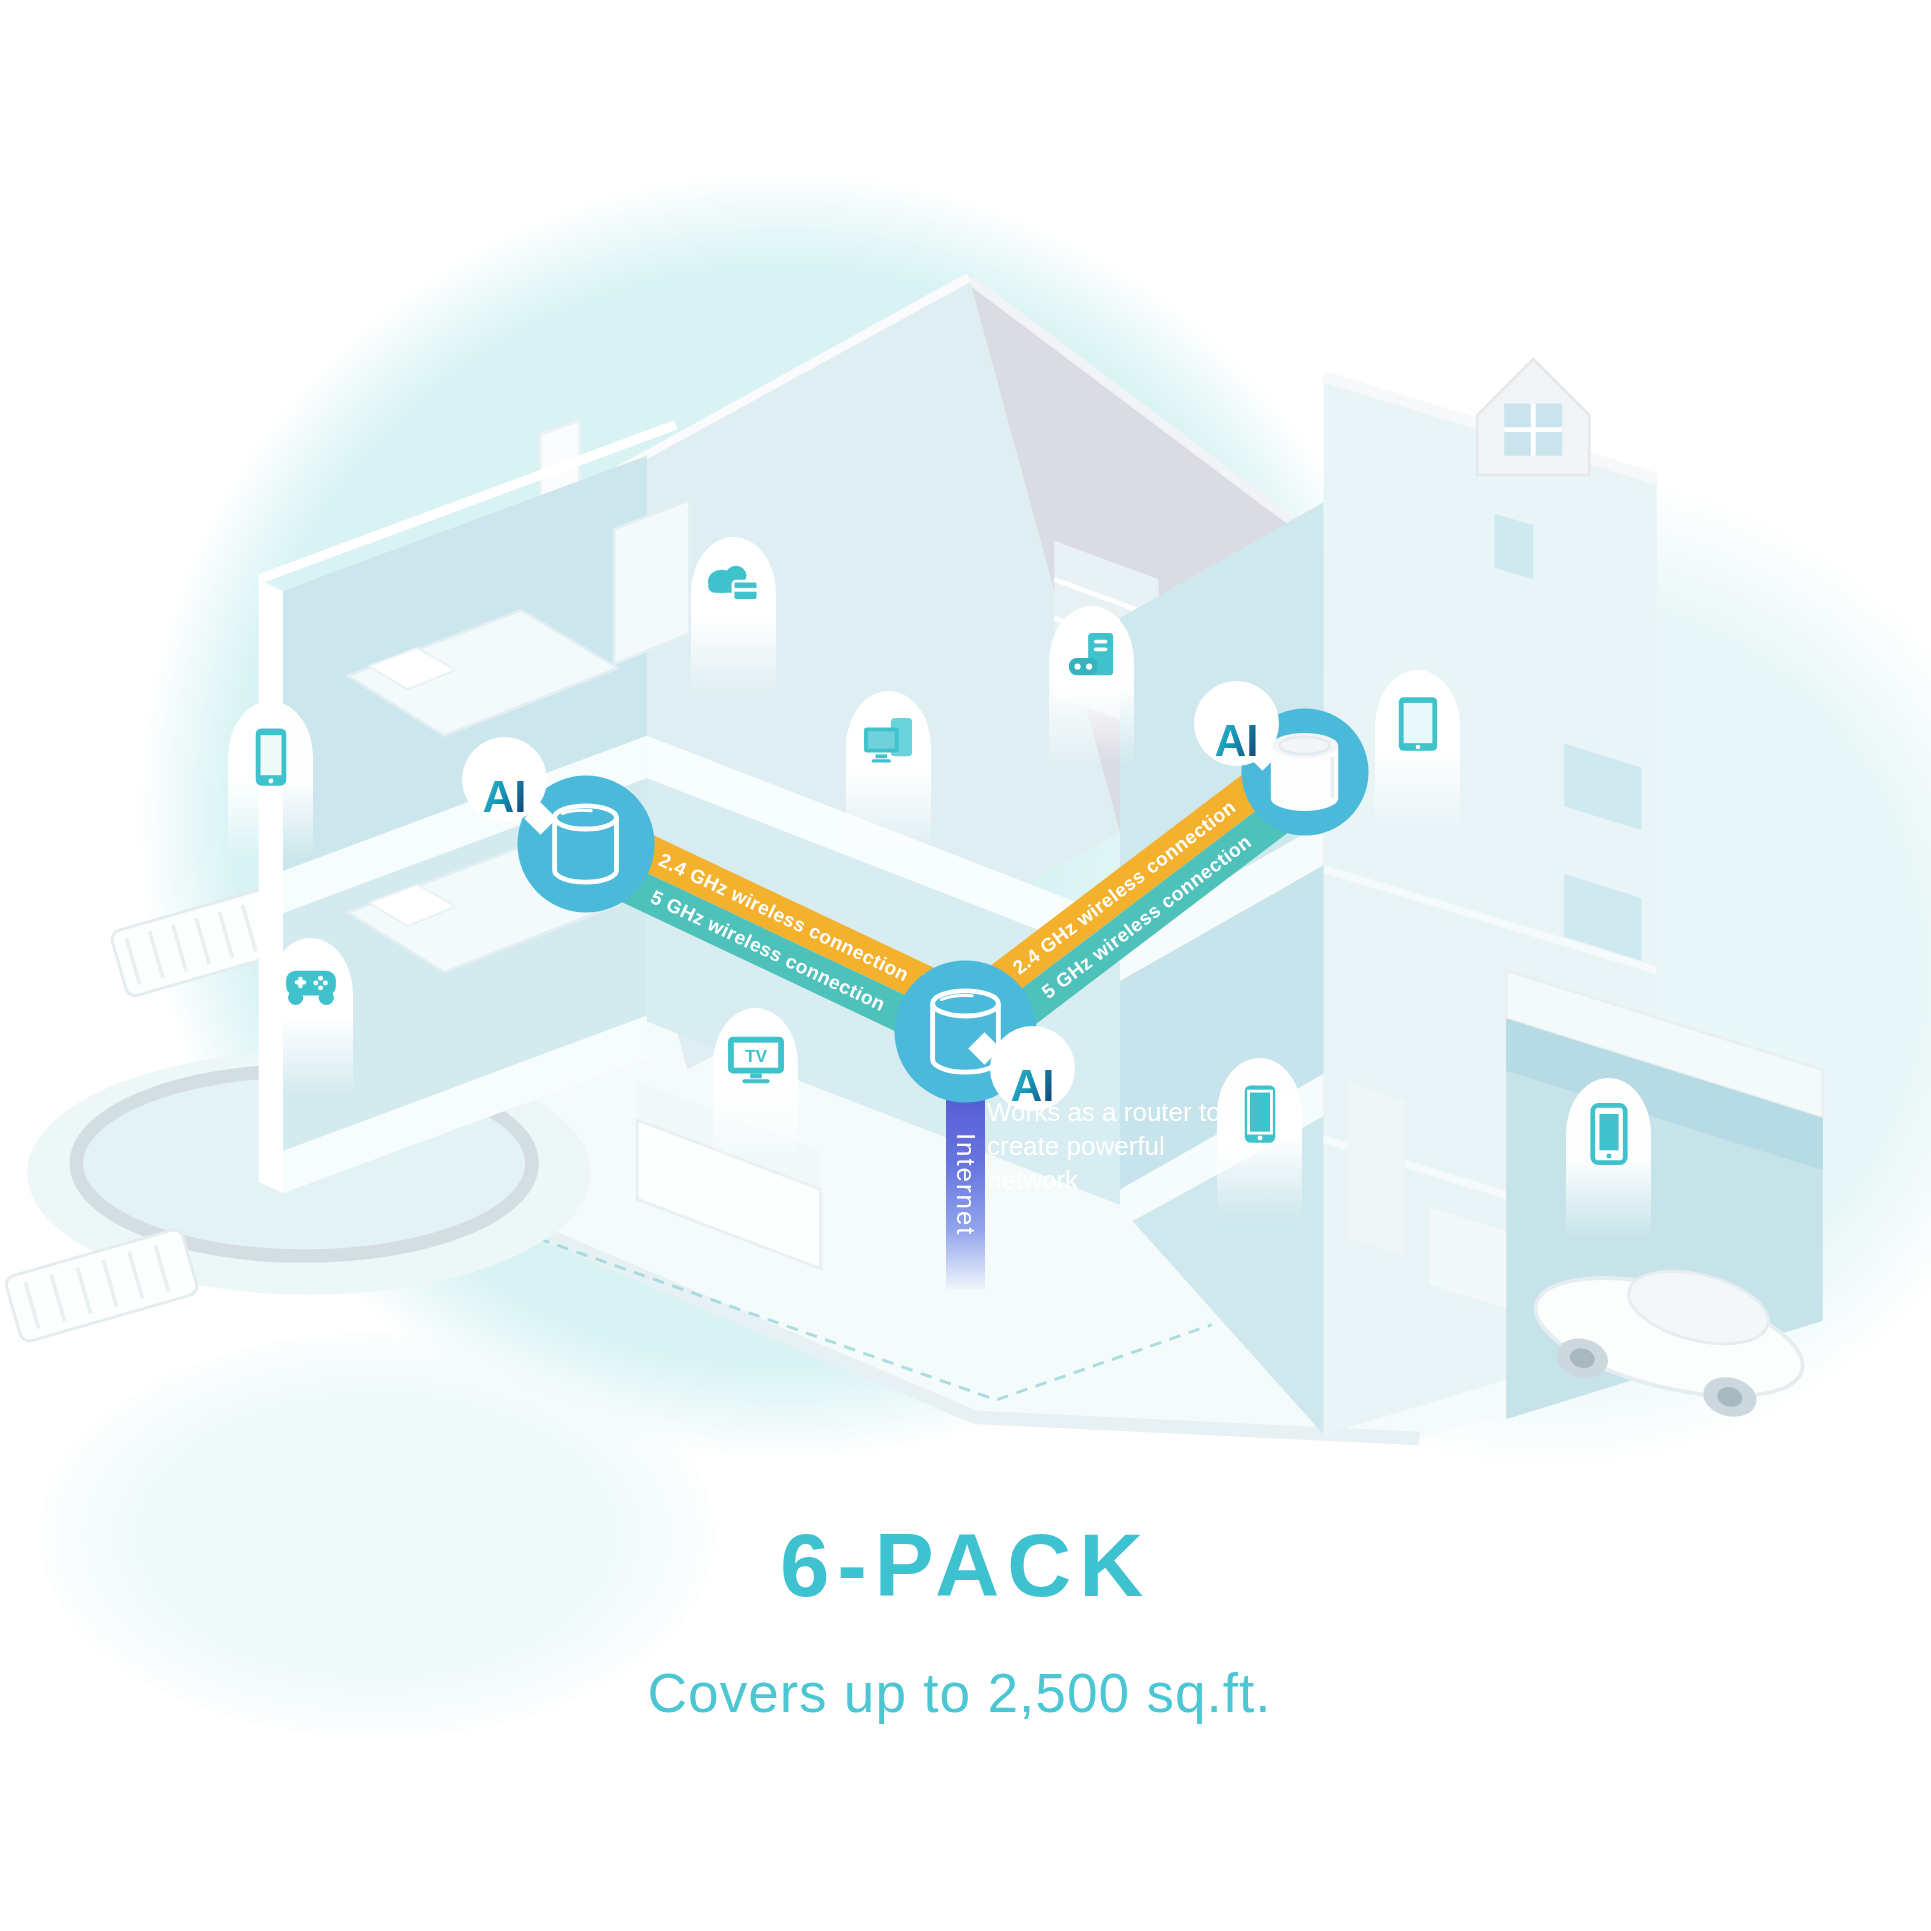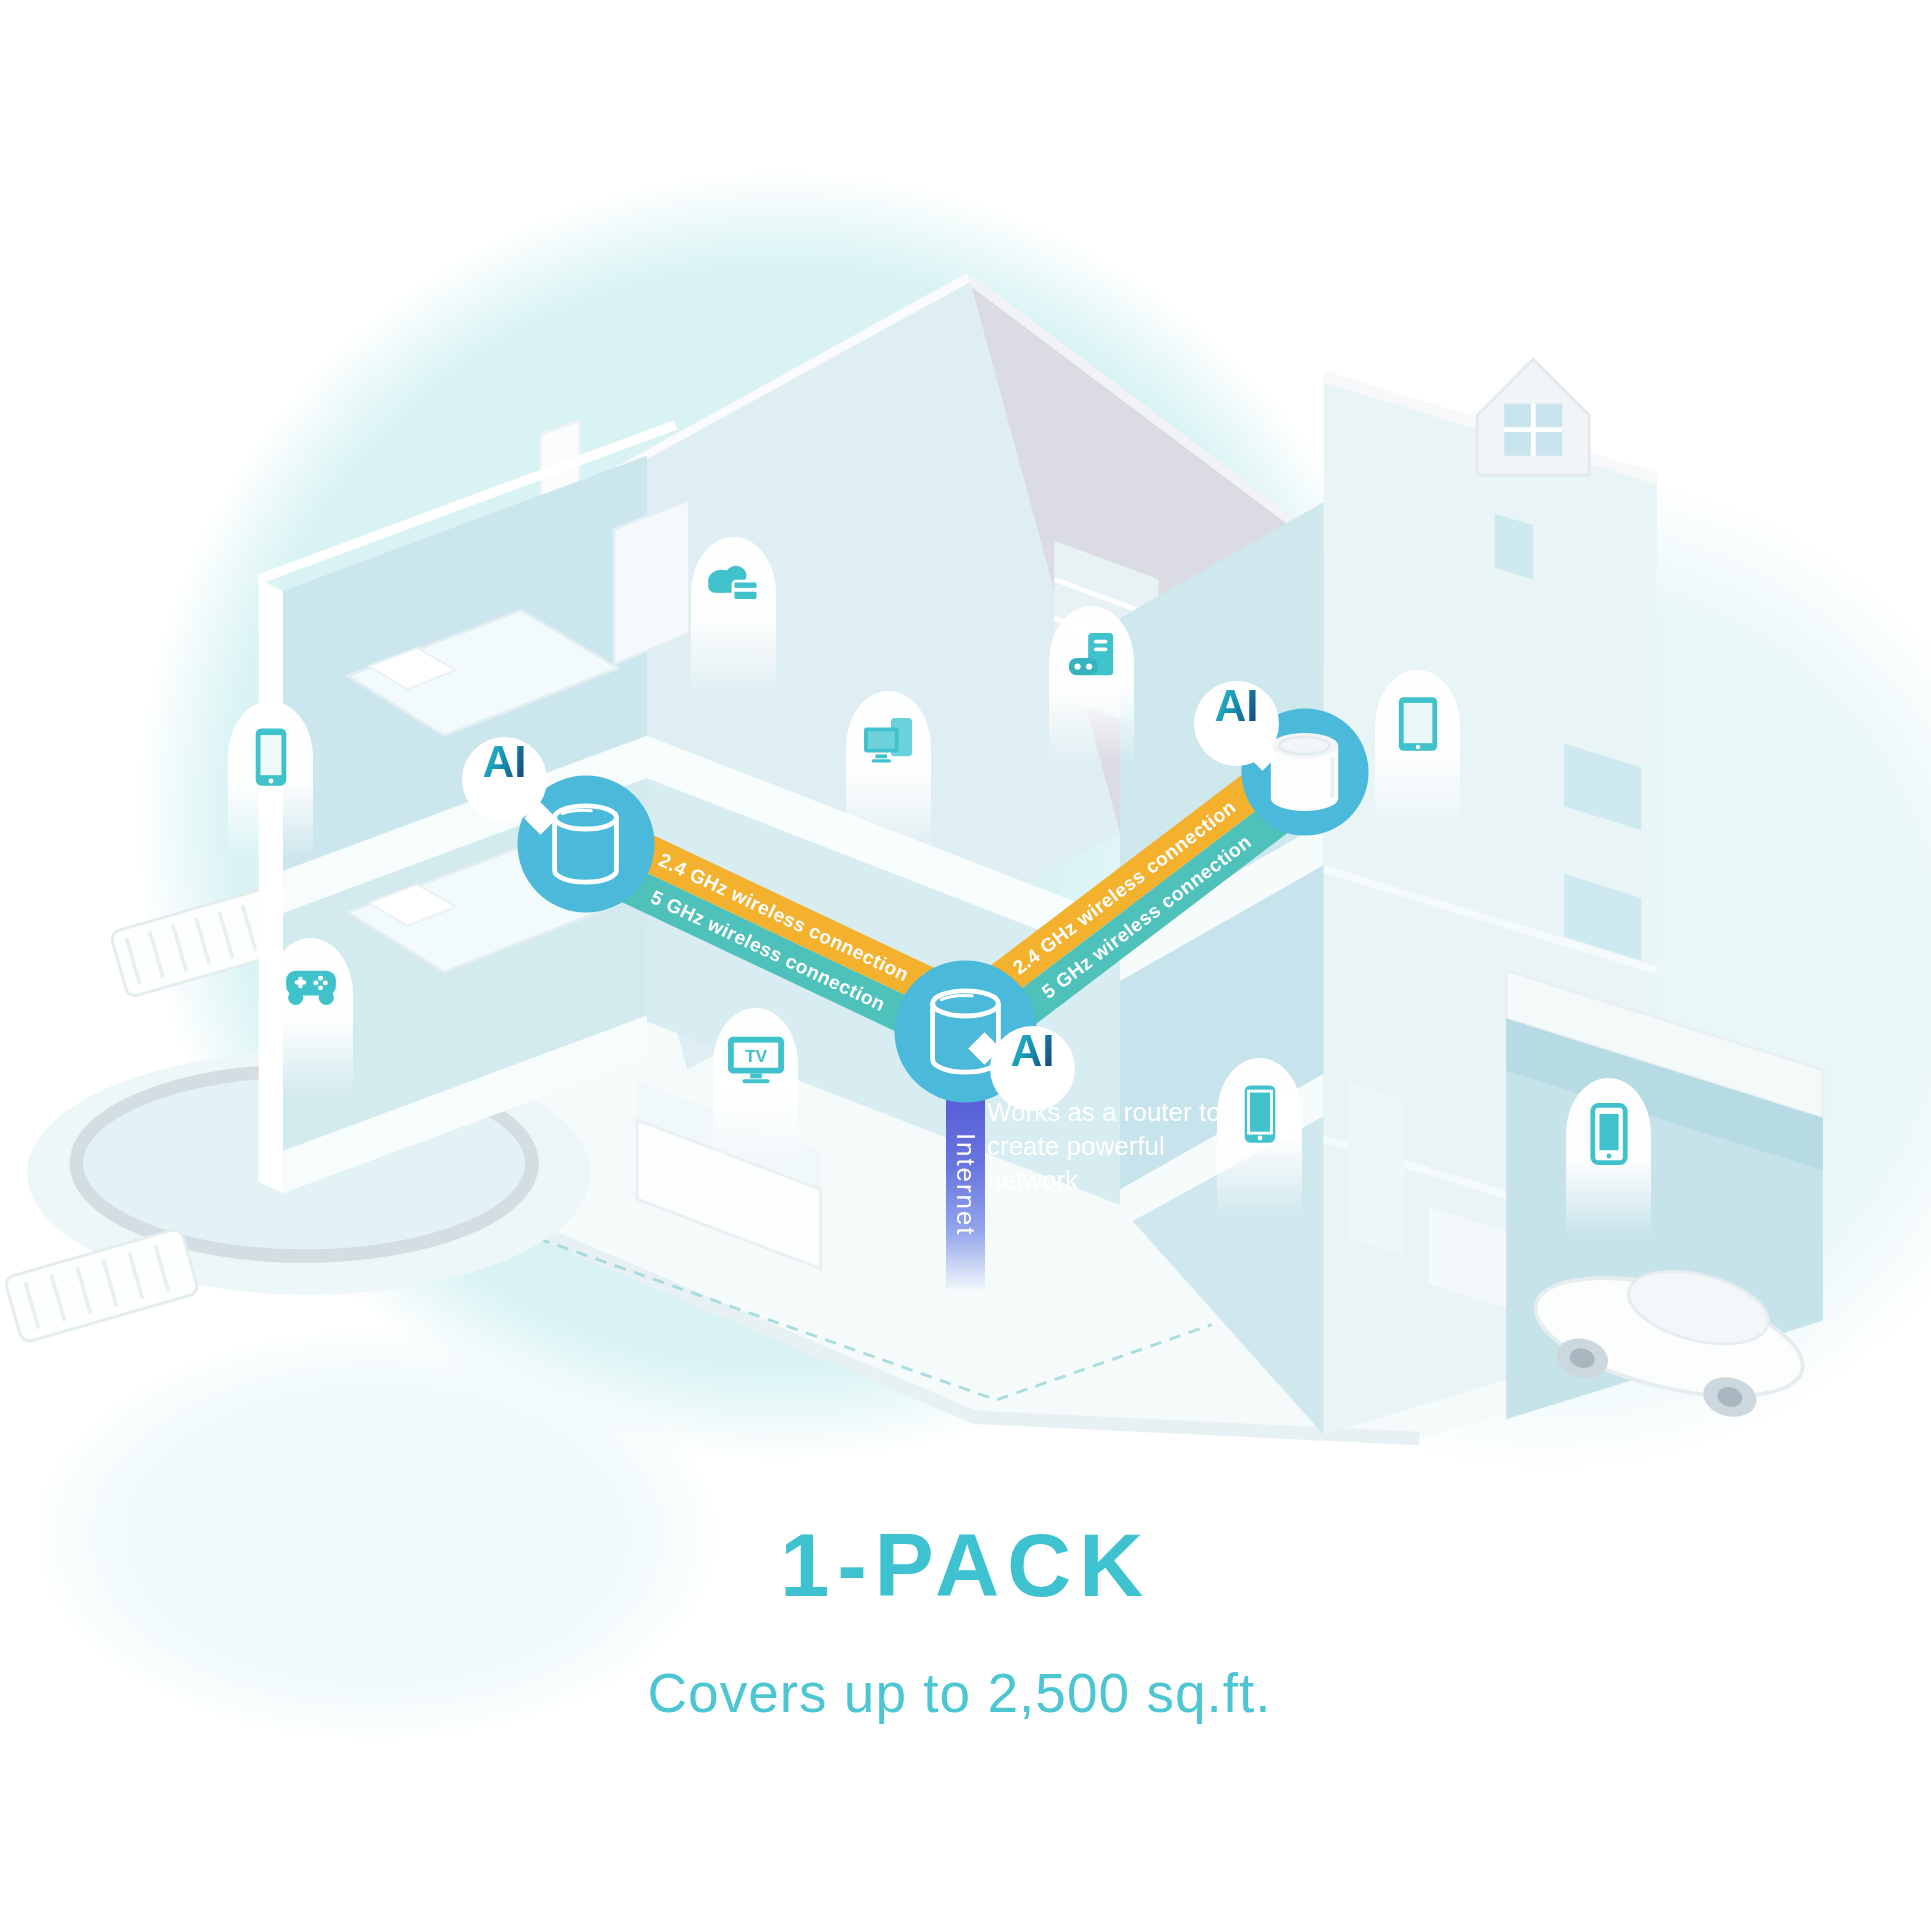--- a/index.html
+++ b/index.html
@@ -27,21 +27,21 @@
   .band-teal{background:#4fc1bb;}
   .band-label{color:#fff;font-size:19.3px;font-weight:bold;letter-spacing:0.5px;white-space:nowrap;}
 
   .internet-band{position:absolute;left:946px;top:1081px;width:39px;height:208px;z-index:2;
         display:flex;align-items:center;justify-content:center;
         background:linear-gradient(180deg,#5157d4 0%,#6a77df 42%,#93a5ec 72%,rgba(190,205,245,.1) 100%);}
   .internet-band span{writing-mode:vertical-rl;color:#fff;font-size:26px;font-weight:500;letter-spacing:1.9px;}
 
   .deco{position:absolute;z-index:5;}
   .ai-badge{position:absolute;z-index:6;width:85px;height:85px;border-radius:50%;background:#fff;
-        display:flex;align-items:flex-start;justify-content:center;}
+        display:flex;align-items:flex-end;justify-content:center;}
   .ai-badge span{font-size:44px;font-weight:bold;
         background:linear-gradient(115deg,#2cb9cb 10%,#1592b4 45%,#143d72 95%);
         -webkit-background-clip:text;background-clip:text;color:transparent;}
   .tail{position:absolute;width:23px;height:23px;background:#fff;transform:rotate(45deg);z-index:5;}
 
   .caption{position:absolute;z-index:6;color:#ffffff;font-size:26px;font-weight:500;line-height:1.3;}
 
   #headline{position:absolute;left:0;top:1514px;width:1931px;text-align:center;z-index:6;}
   #pack-title{font-size:89px;font-weight:bold;color:#3fc2d0;letter-spacing:7.7px;margin:0;}
   #coverage-subtitle{font-size:55px;font-weight:400;color:#4cc6d3;margin:44px 12px 0 0;letter-spacing:1px;}
@@ -366,18 +366,18 @@
     </svg>
   </div>
   <div class="tail" style="left:1251px;top:743px;"></div>
   <div class="ai-badge" style="left:1194px;top:681px;">
     <span>AI</span>
   </div>
 
   <div class="caption" style="left:987px;top:1096px;width:251px;">Works as a router to create powerful network</div>
 
   <div id="headline">
-    <p id="pack-title">1-PACK</p>
+    <p id="pack-title">6-PACK</p>
     <p id="coverage-subtitle">Covers up to 2,500 sq.ft.</p>
   </div>
 
 </div>
 
 
 </body></html>

